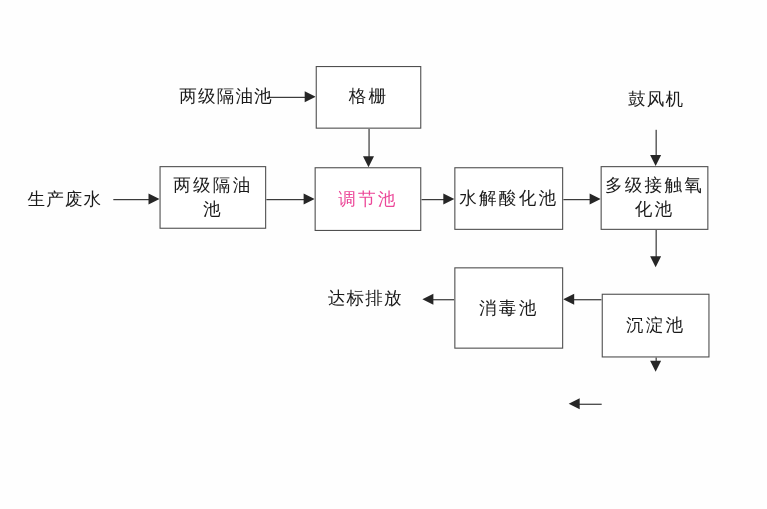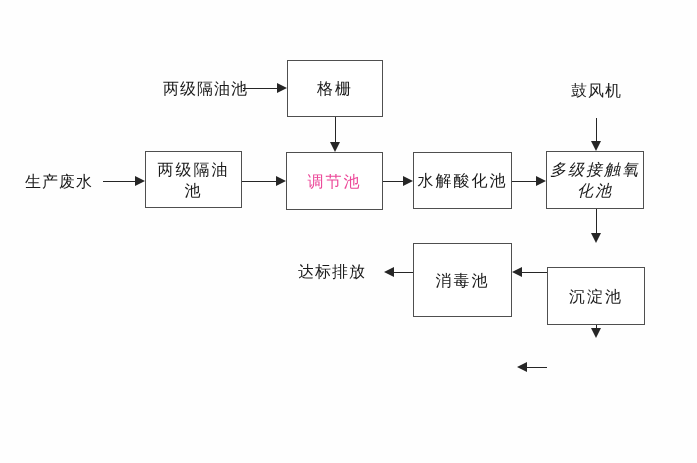--- a/index.html
+++ b/index.html
@@ -109,21 +109,21 @@
       </div>
       <div class="node" style="left: 145px; top: 151px; width: 97px; height: 57px; border-color: rgb(79, 79, 79); color: rgb(26, 26, 26);">
         <span>两级隔油池</span>
       </div>
       <div class="node" style="left: 286px; top: 152px; width: 97px; height: 58px; border-color: rgb(79, 79, 79); color: #ec4899; text-align: right;">
         <span>调节池</span>
       </div>
       <div class="node" style="left: 413px; top: 152px; width: 99px; height: 57px; border-color: rgb(79, 79, 79); color: rgb(26, 26, 26);">
         <span>水解酸化池</span>
       </div>
-      <div class="node" style="left: 546px; top: 151px; width: 98px; height: 58px; border-color: rgb(79, 79, 79); color: rgb(26, 26, 26); font-style: italic;">
+      <div class="node" style="left: 546px; top: 151px; width: 98px; height: 58px; border-color: rgb(79, 79, 79); color: rgb(26, 26, 26);">
         <span>多级接触氧化池</span>
       </div>
       <div class="node" style="left: 547px; top: 243px; width: 98px; height: 58px; border-color: rgb(79, 79, 79); color: rgb(26, 26, 26); margin-top: 24px;">
         <span>沉淀池</span>
       </div>
       <div class="node" style="left: 413px; top: 243px; width: 99px; height: 74px; border-color: rgb(79, 79, 79); color: rgb(26, 26, 26);">
         <span>消毒池</span>
       </div>
     </div>
   <div class="layer">

